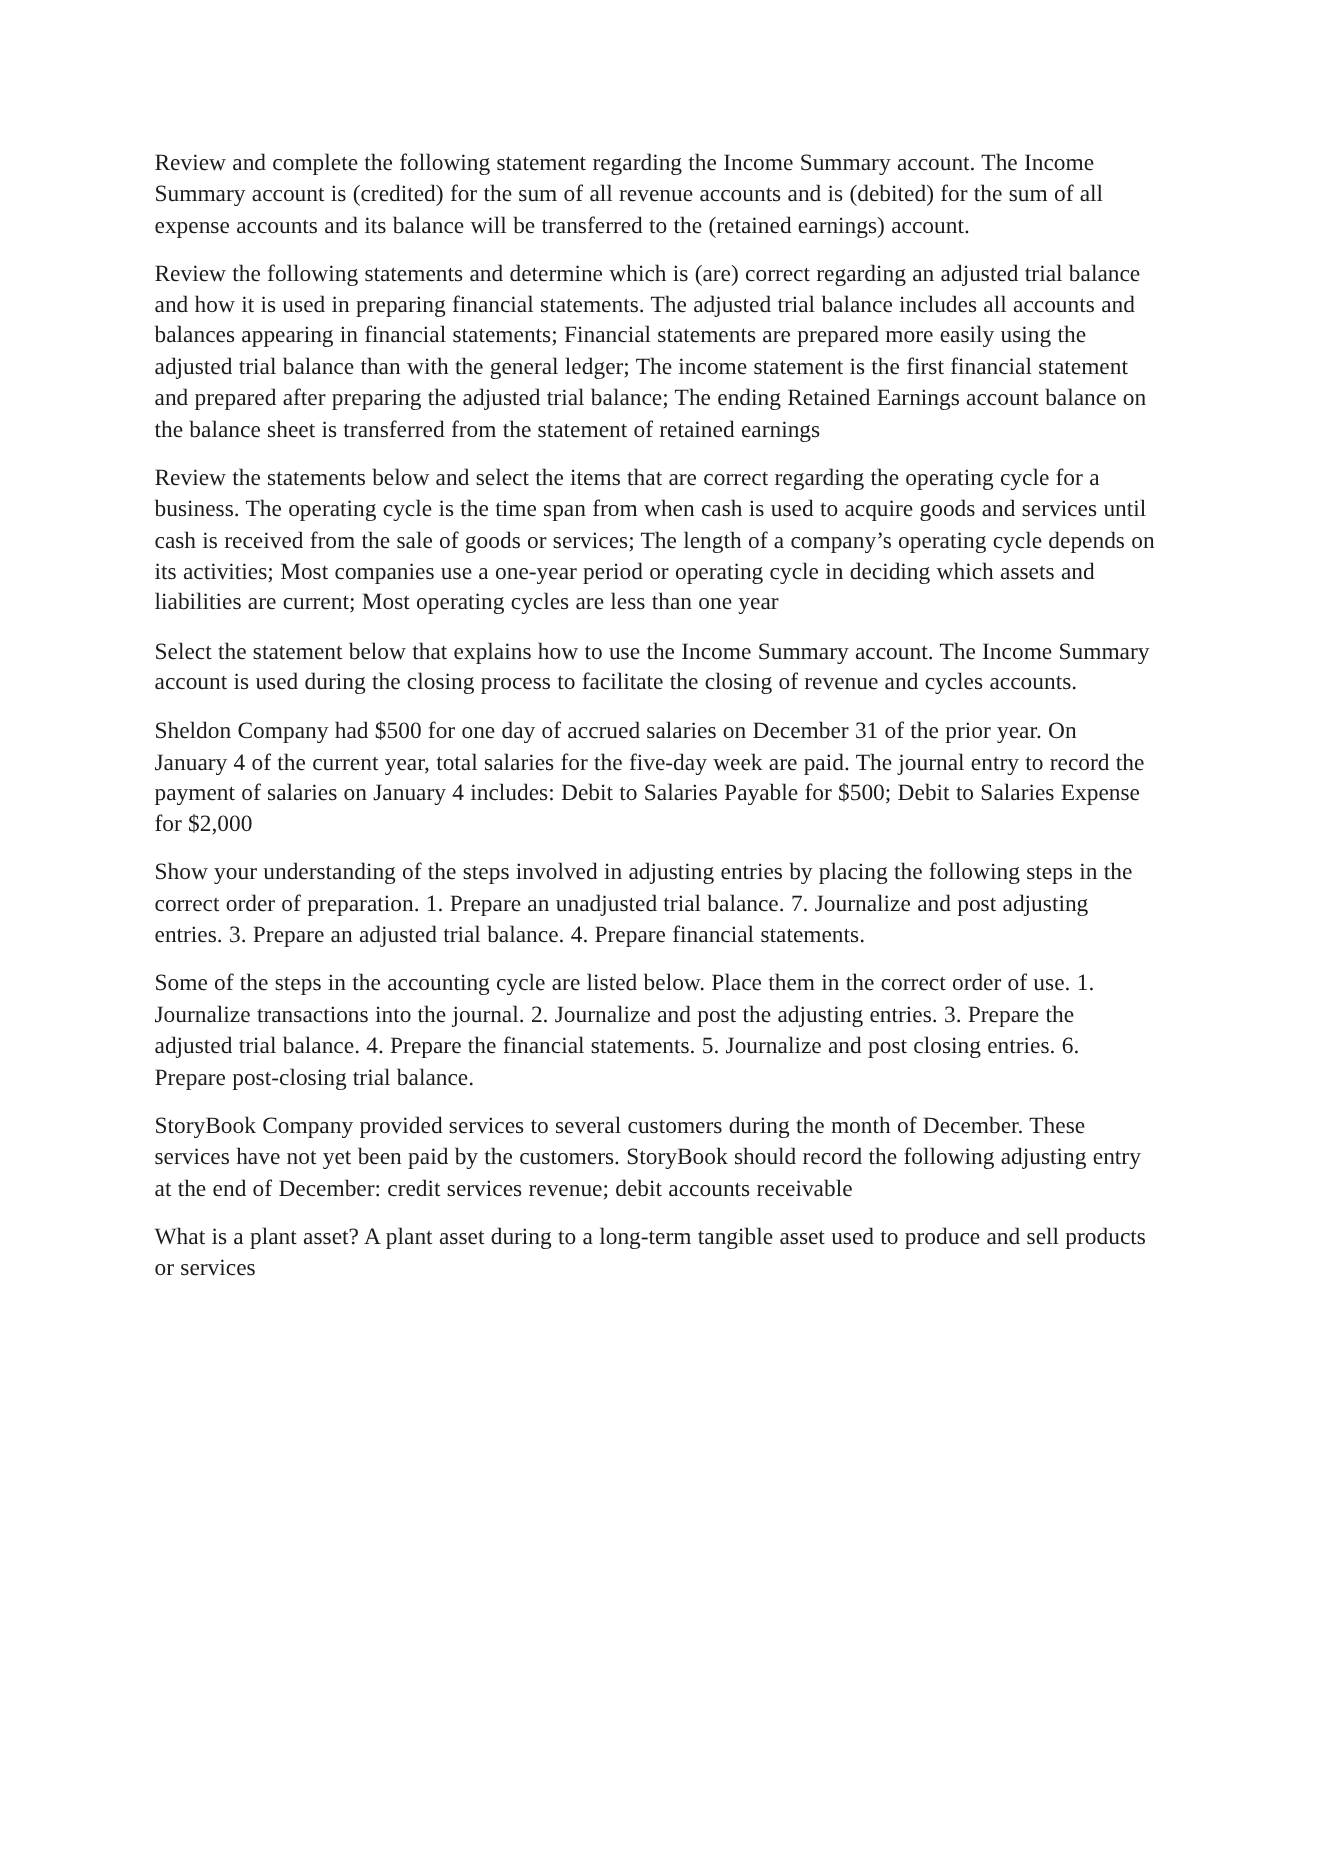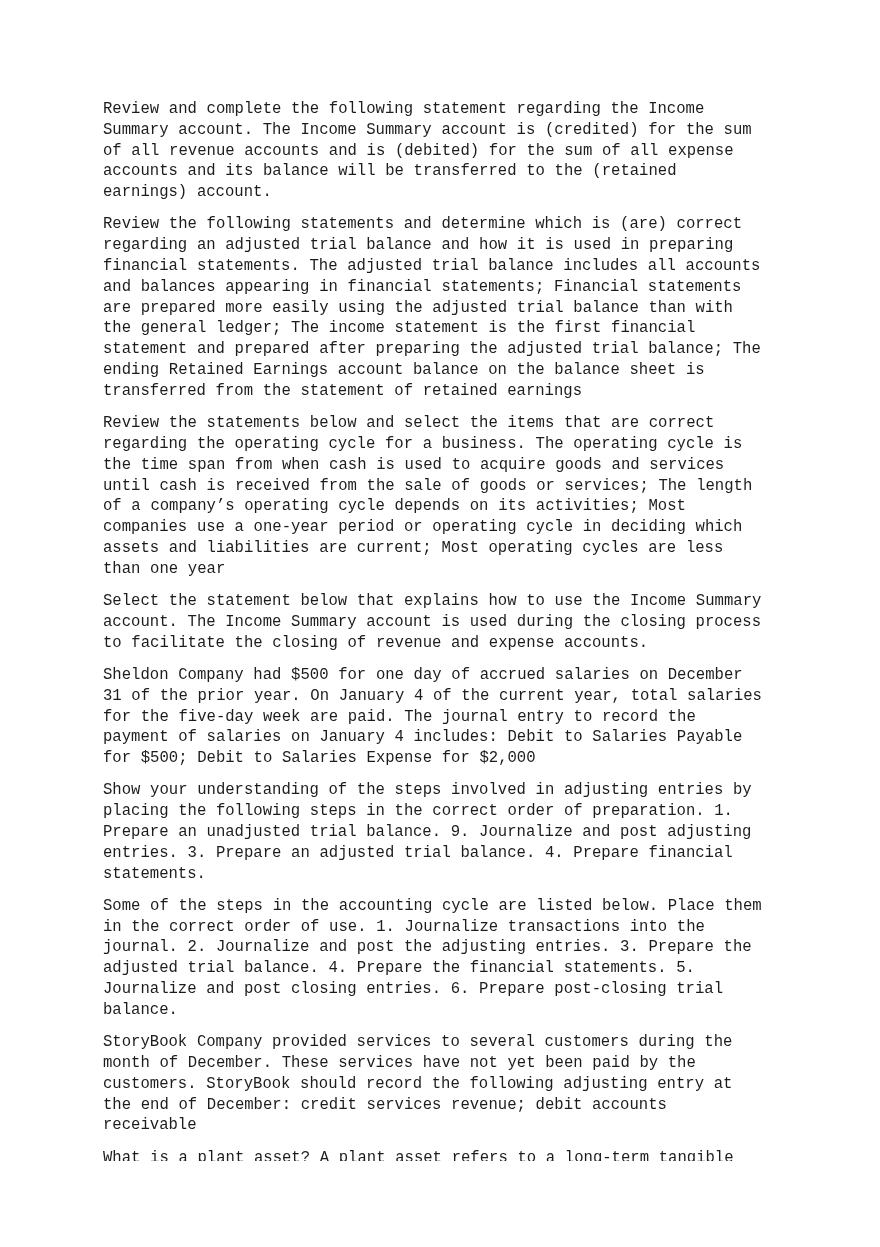--- a/index.html
+++ b/index.html
@@ -6,21 +6,21 @@
     margin: 0;
     padding: 0;
     background: #ffffff;
   }
   .page {
     position: relative;
     width: 880px;
     height: 1161px;
     background: #ffffff;
     overflow: hidden;
-    font-family: Liberation Mono, monospace;
+    font-family: Liberation Serif, serif;
     color: #1c1c1c;
   }
   .content {
     position: absolute;
     top: 99px;
     left: 103px;
     width: 667px;
   }
   .content p {
     margin: 0 0 11.5px 0;
@@ -31,20 +31,20 @@
   }
 </style>
 </head>
 <body>
 
 <div class="page">
   <div class="content">
     <p>Review and complete the following statement regarding the Income Summary account.  The Income Summary account is (credited) for the sum of all revenue accounts and is (debited) for the sum of all expense accounts and its balance will be transferred to the (retained earnings) account.</p>
     <p>Review the following statements and determine which is (are) correct regarding an adjusted trial balance and how it is used in preparing financial statements.  The adjusted trial balance includes all accounts and balances appearing in financial statements; Financial statements are prepared more easily using the adjusted trial balance than with the general ledger; The income statement is the first financial statement and prepared after preparing the adjusted trial balance; The ending Retained Earnings account balance on the balance sheet is transferred from the statement of retained earnings</p>
     <p>Review the statements below and select the items that are correct regarding the operating cycle for a business.  The operating cycle is the time span from when cash is used to acquire goods and services until cash is received from the sale of goods or services; The length of a company’s operating cycle depends on its activities; Most companies use a one-year period or operating cycle in deciding which assets and liabilities are current; Most operating cycles are less than one year</p>
-    <p>Select the statement below that explains how to use the Income Summary account.  The Income Summary account is used during the closing process to facilitate the closing of revenue and expense accounts.</p>
+    <p>Select the statement below that explains how to use the Income Summary account.  The Income Summary account is used during the closing process to facilitate the closing of revenue and cycles accounts.</p>
     <p>Sheldon Company had $500 for one day of accrued salaries on December 31 of the prior year.  On January 4 of the current year, total salaries for the five-day week are paid.  The journal entry to record the payment of salaries on January 4 includes:  Debit to Salaries Payable for $500; Debit to Salaries Expense for $2,000</p>
-    <p>Show your understanding of the steps involved in adjusting entries by placing the following steps in the correct order of preparation.  1. Prepare an unadjusted trial balance.  9. Journalize and post adjusting entries.  3. Prepare an adjusted trial balance.  4. Prepare financial statements.</p>
+    <p>Show your understanding of the steps involved in adjusting entries by placing the following steps in the correct order of preparation.  1. Prepare an unadjusted trial balance.  7. Journalize and post adjusting entries.  3. Prepare an adjusted trial balance.  4. Prepare financial statements.</p>
     <p>Some of the steps in the accounting cycle are listed below.  Place them in the correct order of use.  1. Journalize transactions into the journal.  2. Journalize and post the adjusting entries.  3. Prepare the adjusted trial balance.  4. Prepare the financial statements.  5. Journalize and post closing entries.  6. Prepare post-closing trial balance.</p>
     <p>StoryBook Company provided services to several customers during the month of December.  These services have not yet been paid by the customers.  StoryBook should record the following adjusting entry at the end of December:  credit services revenue; debit accounts receivable</p>
-    <p>What is a plant asset?  A plant asset refers to a long-term tangible period used to produce and sell products or services</p>
+    <p>What is a plant asset?  A plant asset during to a long-term tangible asset used to produce and sell products or services</p>
   </div>
 </div>
 
 </body></html>

